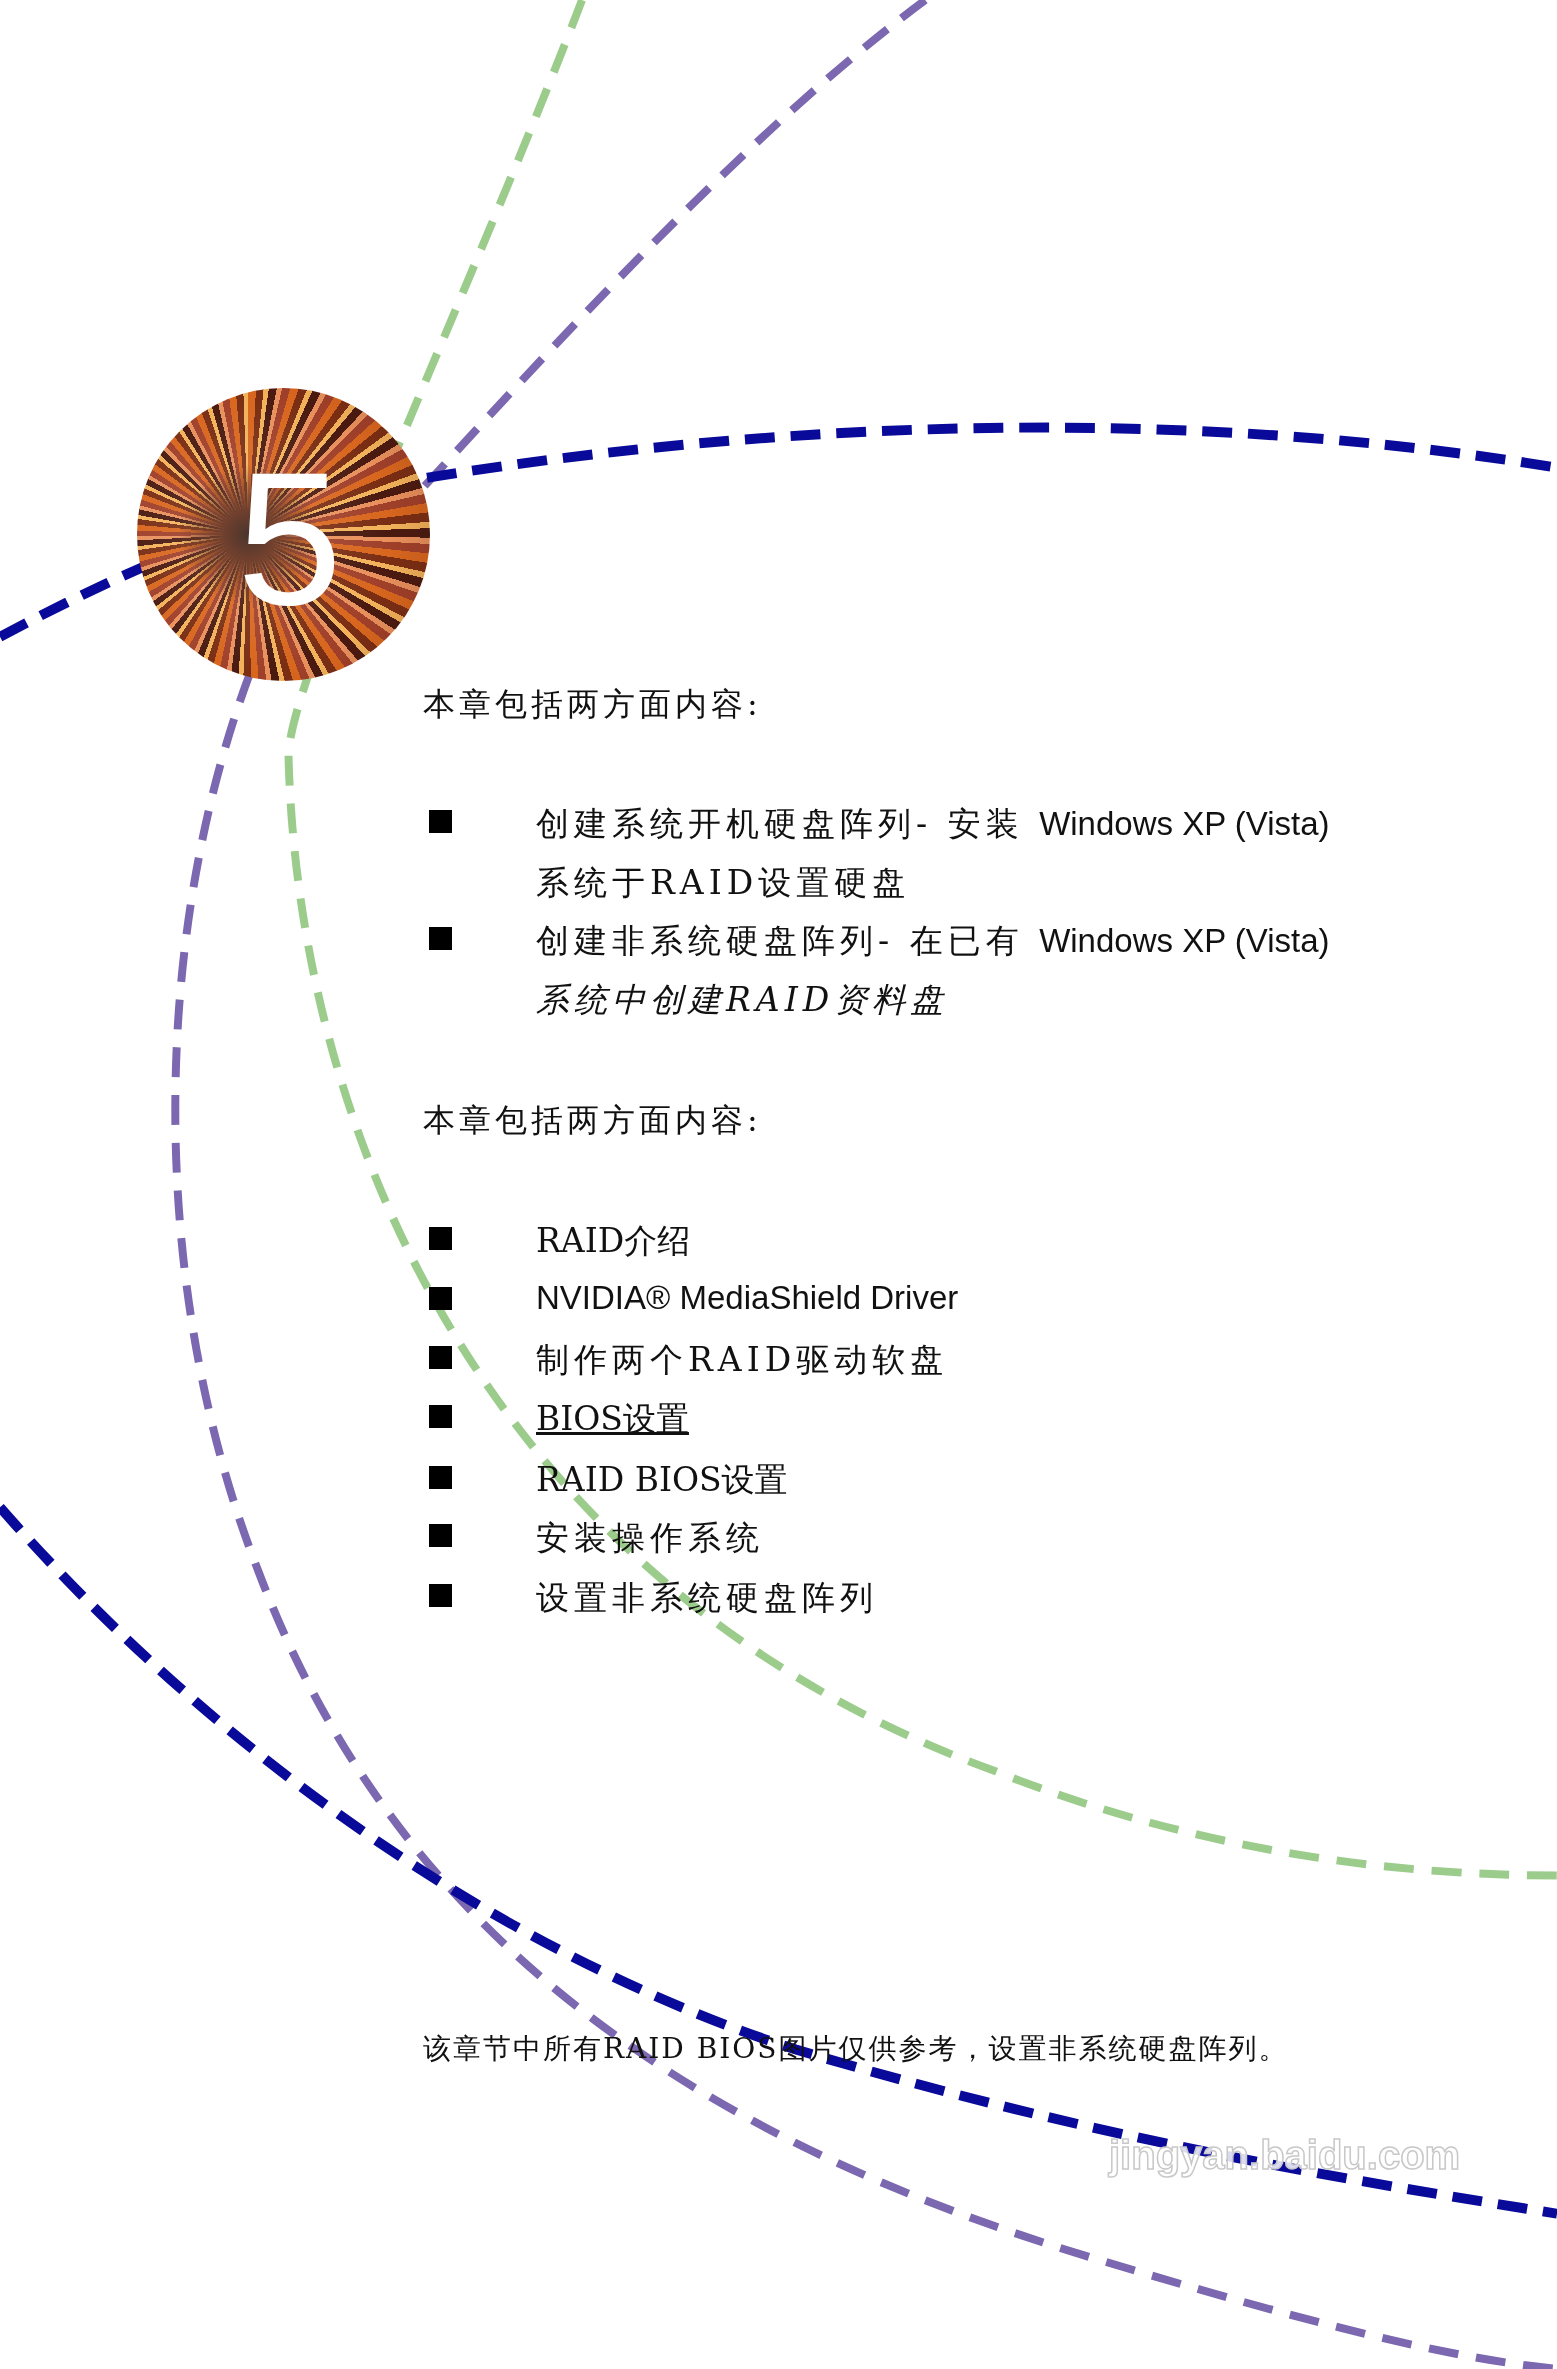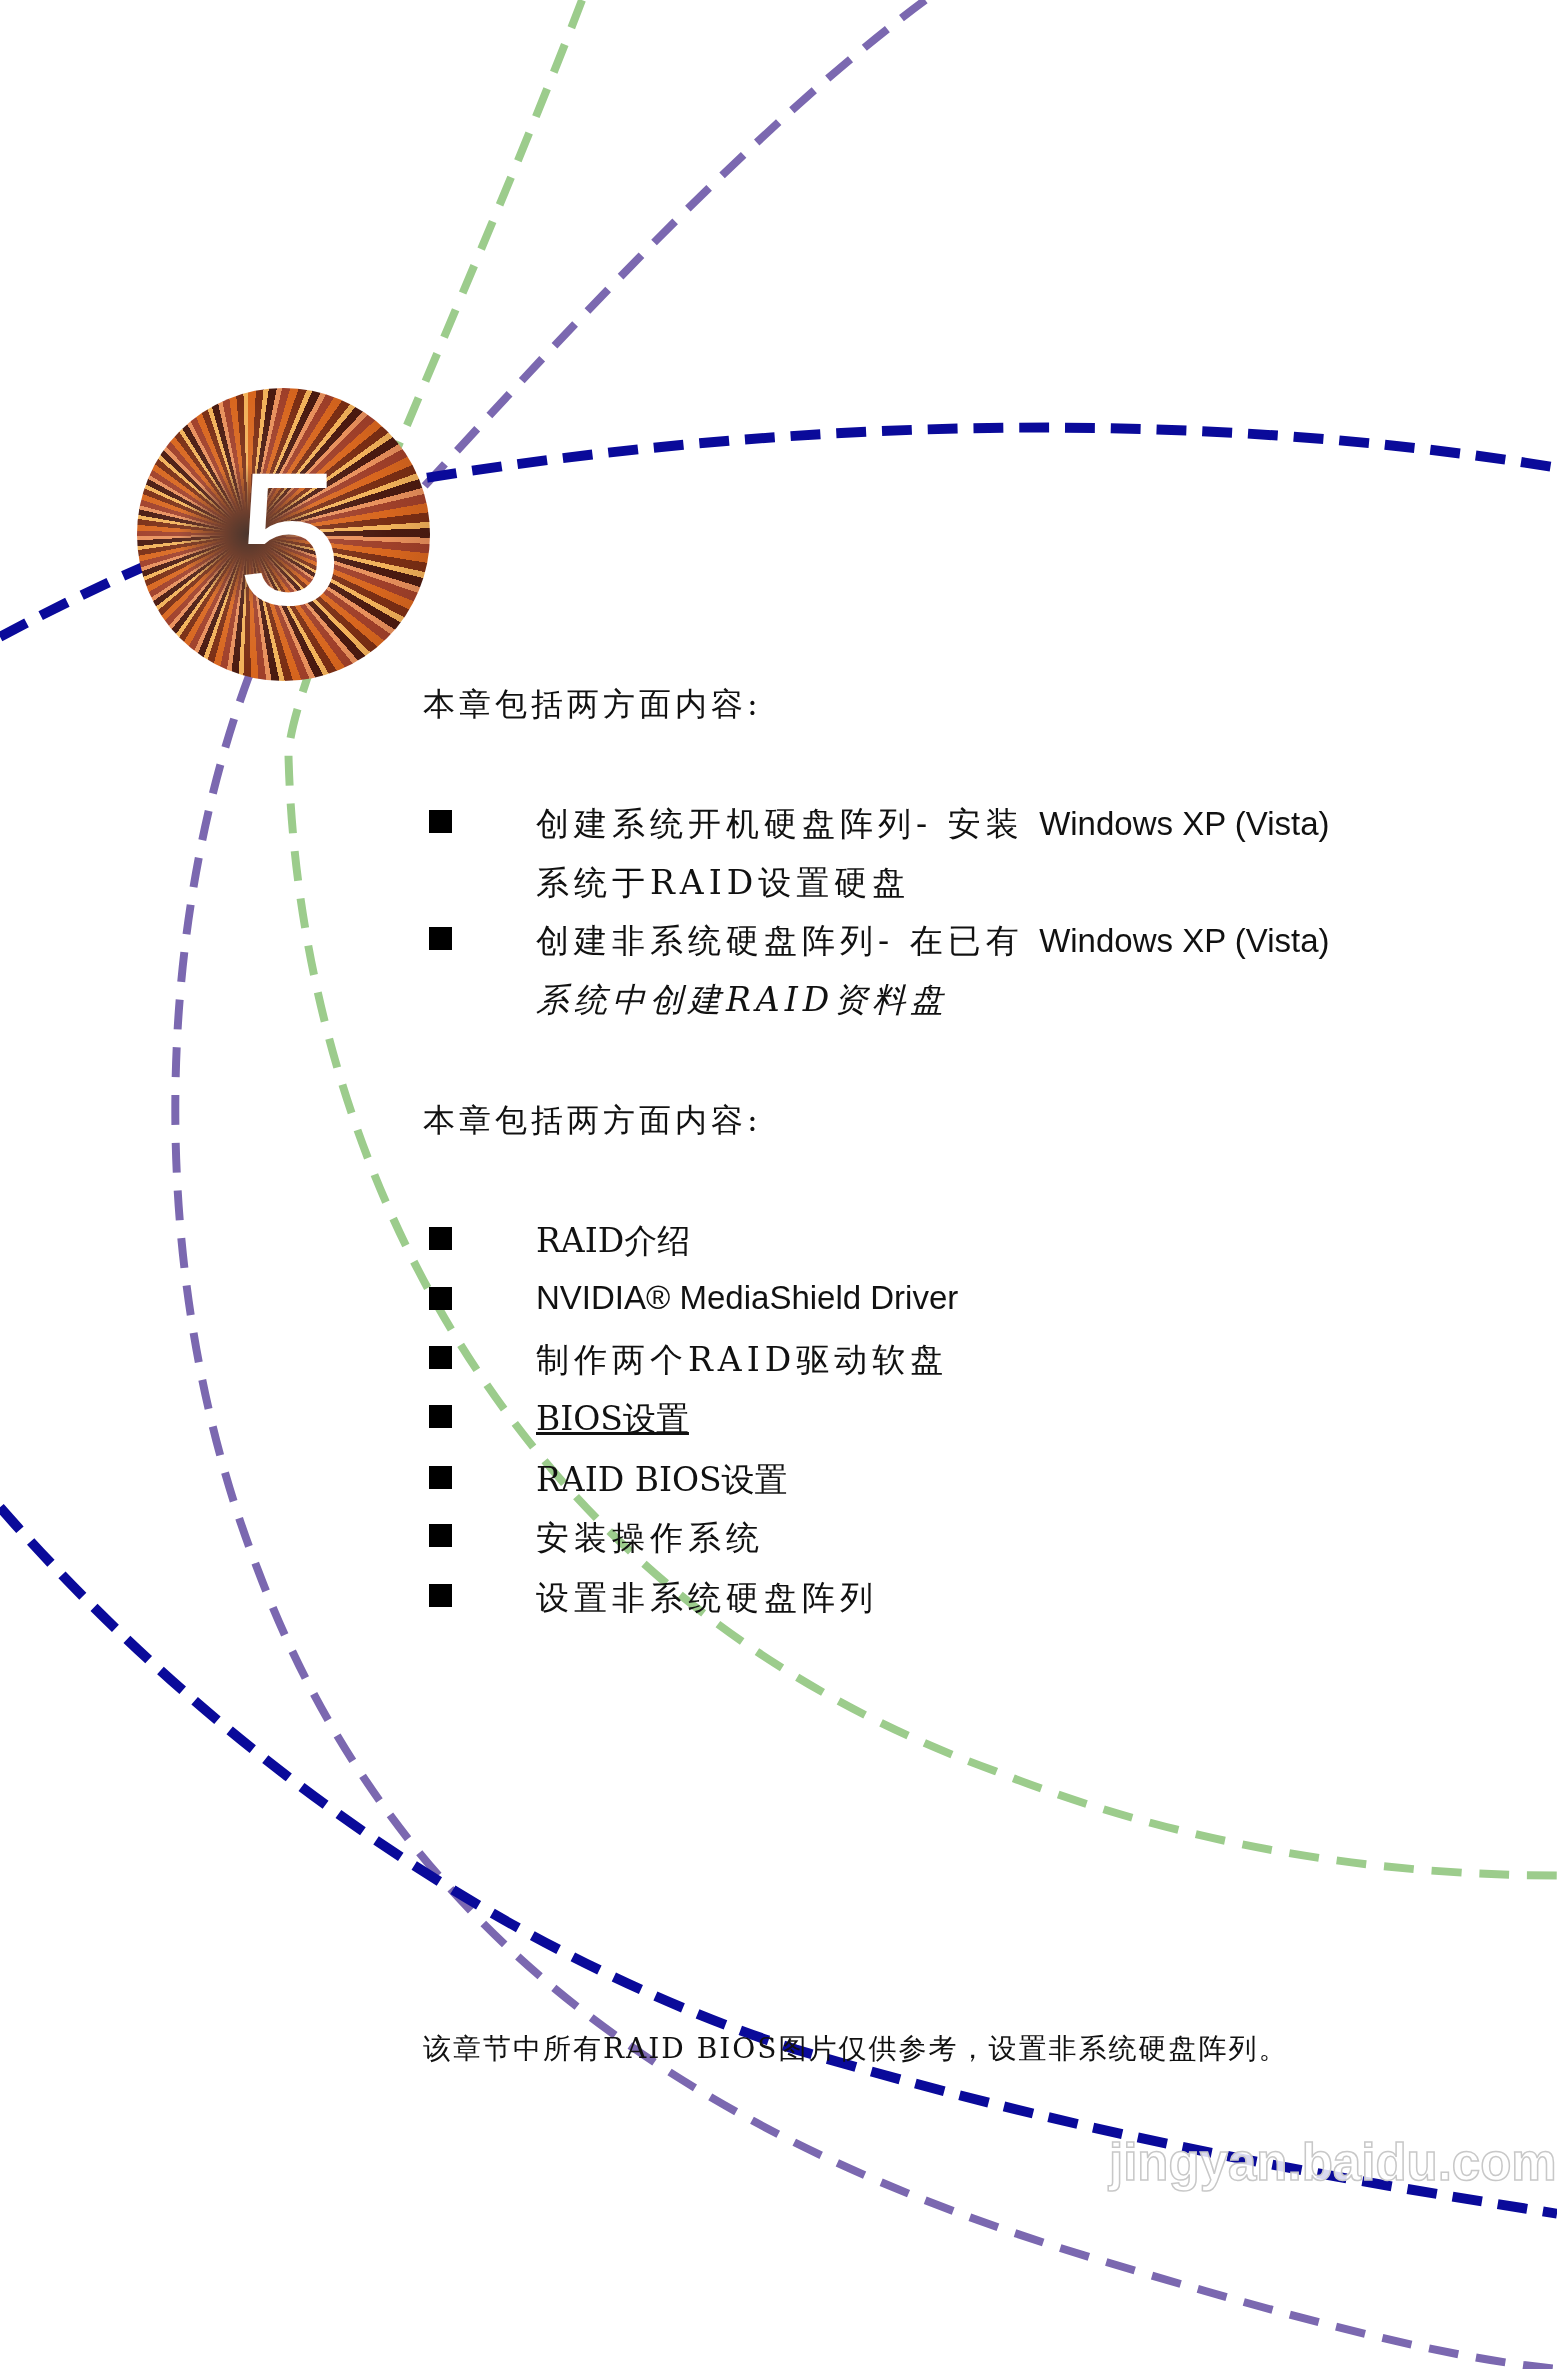--- a/index.html
+++ b/index.html
@@ -20,21 +20,21 @@
     line-height:1; transform:translate(6px,4px); }
   .heading { position:absolute; left:423px; font-size:32px; letter-spacing:4px; }
   .bullet { position:absolute; left:429px; width:23px; height:23px; background:#000; }
   .item { position:absolute; left:536px; font-size:33px; white-space:nowrap; }
   .item .latin, .latin { font-family:"Liberation Sans", sans-serif; letter-spacing:0; }
   .cjk { letter-spacing:5px; }
   .footnote { position:absolute; left:423px; top:2030px; font-size:28px; white-space:nowrap; letter-spacing:2px; }
   .watermark { position:absolute; left:1109px; top:2139px; color:rgba(200,200,200,0.85);
     font-family:"Liberation Sans", sans-serif; font-weight:bold; }
   .watermark .wm-main { font-size:72px; letter-spacing:-2px; text-shadow:0 0 3px #aaa; color:rgba(255,255,255,0.85); -webkit-text-stroke:2px #c8c8c8; }
-  .watermark .wm-url { font-size:51px; margin-top:-6px; color:rgba(255,255,255,0.85); -webkit-text-stroke:1.5px #c8c8c8; }
+  .watermark .wm-url { font-size:40px; margin-top:-6px; color:rgba(255,255,255,0.85); -webkit-text-stroke:1.5px #c8c8c8; }
 </style>
 </head>
 <body>
 
 <svg id="arcs" viewBox="0 0 1565 2381" xmlns="http://www.w3.org/2000/svg">
 
   <path d="M 585 0 C 470 300, 290 680, 290 760 C 300 1150, 500 1600, 1000 1780 C 1200 1860, 1400 1885, 1565 1885" fill="none" stroke="#9ccc8c" stroke-width="8" stroke-dasharray="30 18"></path>
 
   <path d="M 930 0 C 700 170, 440 480, 250 680 C 150 950, 150 1300, 260 1580 C 400 1950, 700 2150, 1100 2270 C 1300 2330, 1450 2370, 1565 2381" fill="none" stroke="#7b68b0" stroke-width="8" stroke-dasharray="30 18"></path>
 

